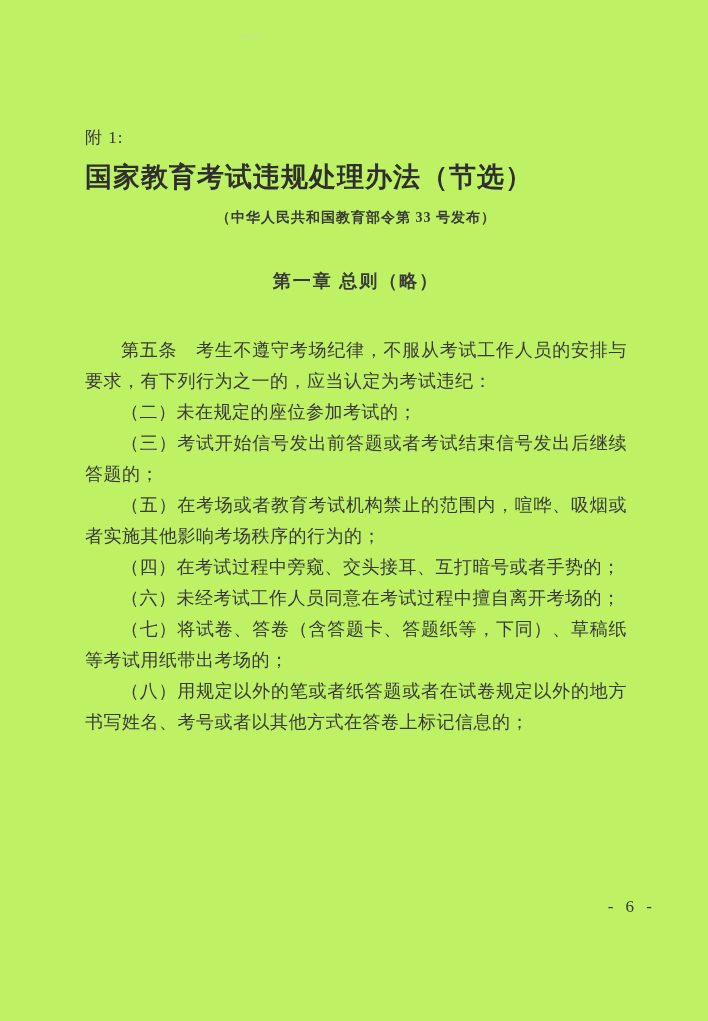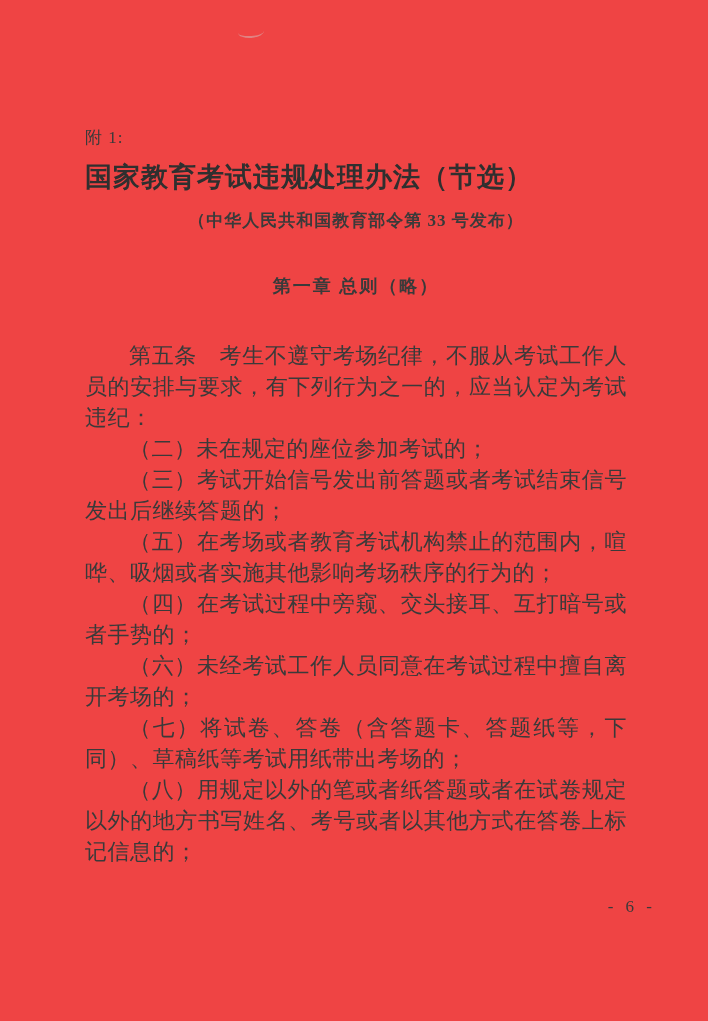--- a/index.html
+++ b/index.html
@@ -4,21 +4,21 @@
 <style>
   html, body {
     margin: 0;
     padding: 0;
     background: #ffffff;
   }
   .page {
     position: relative;
     width: 708px;
     height: 1021px;
-    background: #ef4444;
+    background: #bef264;
     overflow: hidden;
     font-family: "Liberation Serif", "DejaVu Serif", serif;
     color: #3a3a3a;
   }
   .scan-artifact {
     position: absolute;
     left: 238px;
     top: 26px;
     width: 26px;
     height: 10px;
@@ -39,42 +39,42 @@
     margin: 0 0 10px 0;
   }
   .doc-title {
     font-size: 27px;
     font-weight: bold;
     letter-spacing: 1px;
     margin: 0 0 14px 0;
     color: #2f2f2f;
   }
   .doc-subtitle {
-    font-size: 17px;
+    font-size: 14px;
     font-weight: bold;
     text-align: center;
     letter-spacing: 1px;
     margin: 0 0 42px 0;
   }
   .chapter-heading {
     font-size: 18px;
     font-weight: bold;
     text-align: center;
     letter-spacing: 2px;
     margin: 0;
   }
   .chapter-heading.first {
     margin-bottom: 42px;
     margin-top: 12px;
   }
   .chapter-heading.second {
     margin-bottom: 8px;
   }
   .body-text p {
-    font-size: 22px;
+    font-size: 18px;
     line-height: 31px;
     letter-spacing: 0.5px;
     text-indent: 2em;
     text-align: justify;
     margin: 0;
   }
   .page-number {
     position: absolute;
     right: 52px;
     top: 897px;

